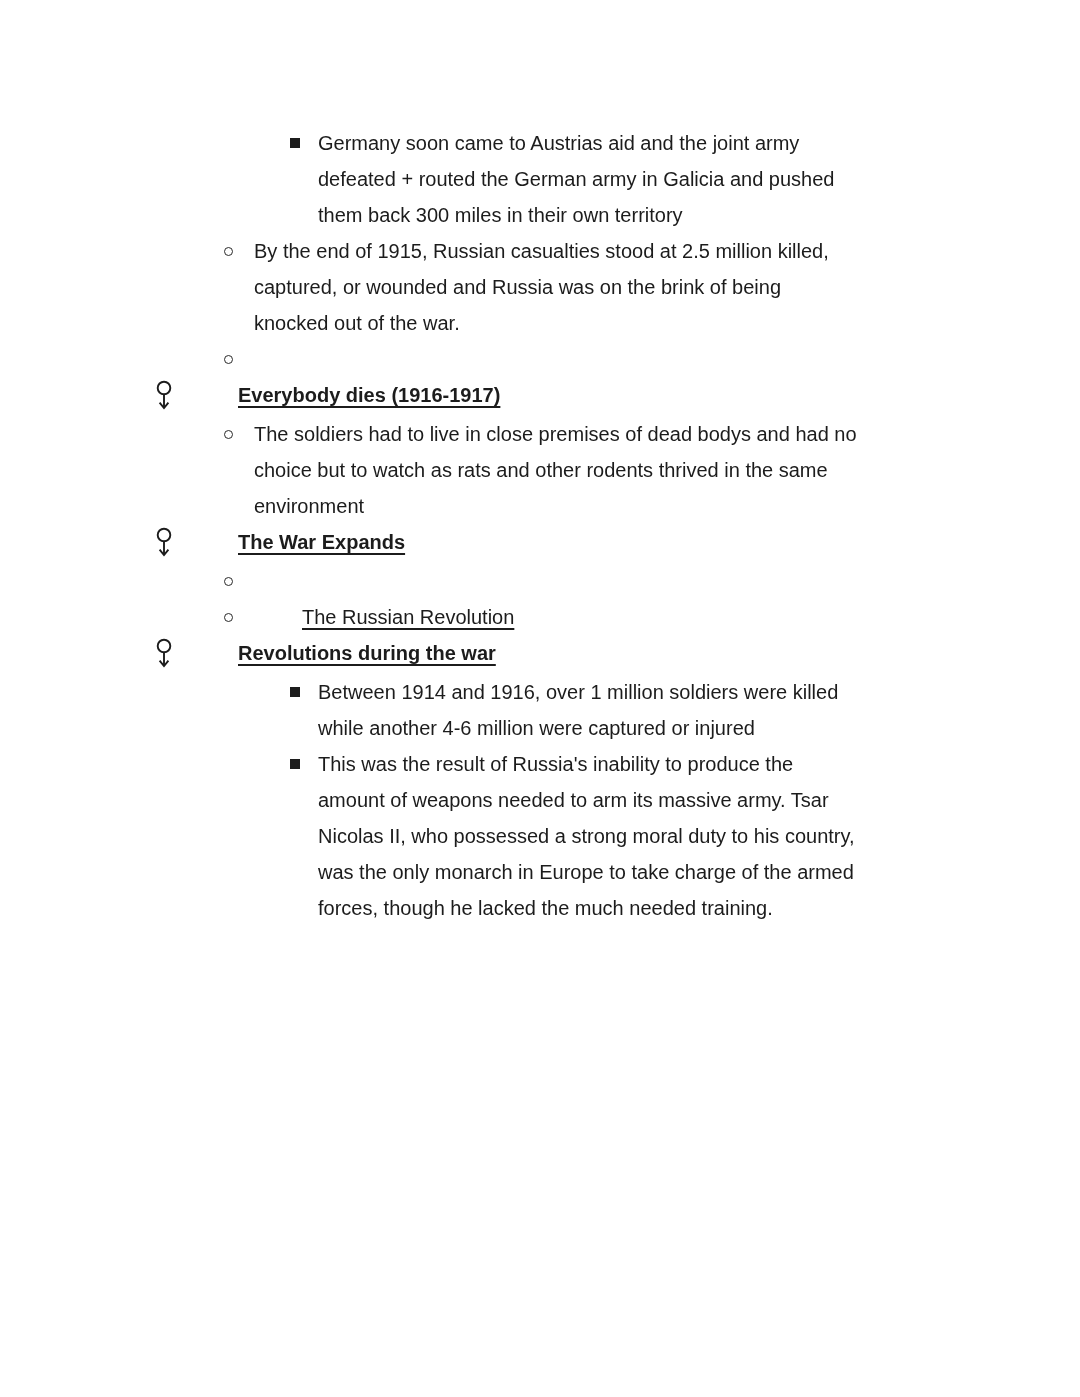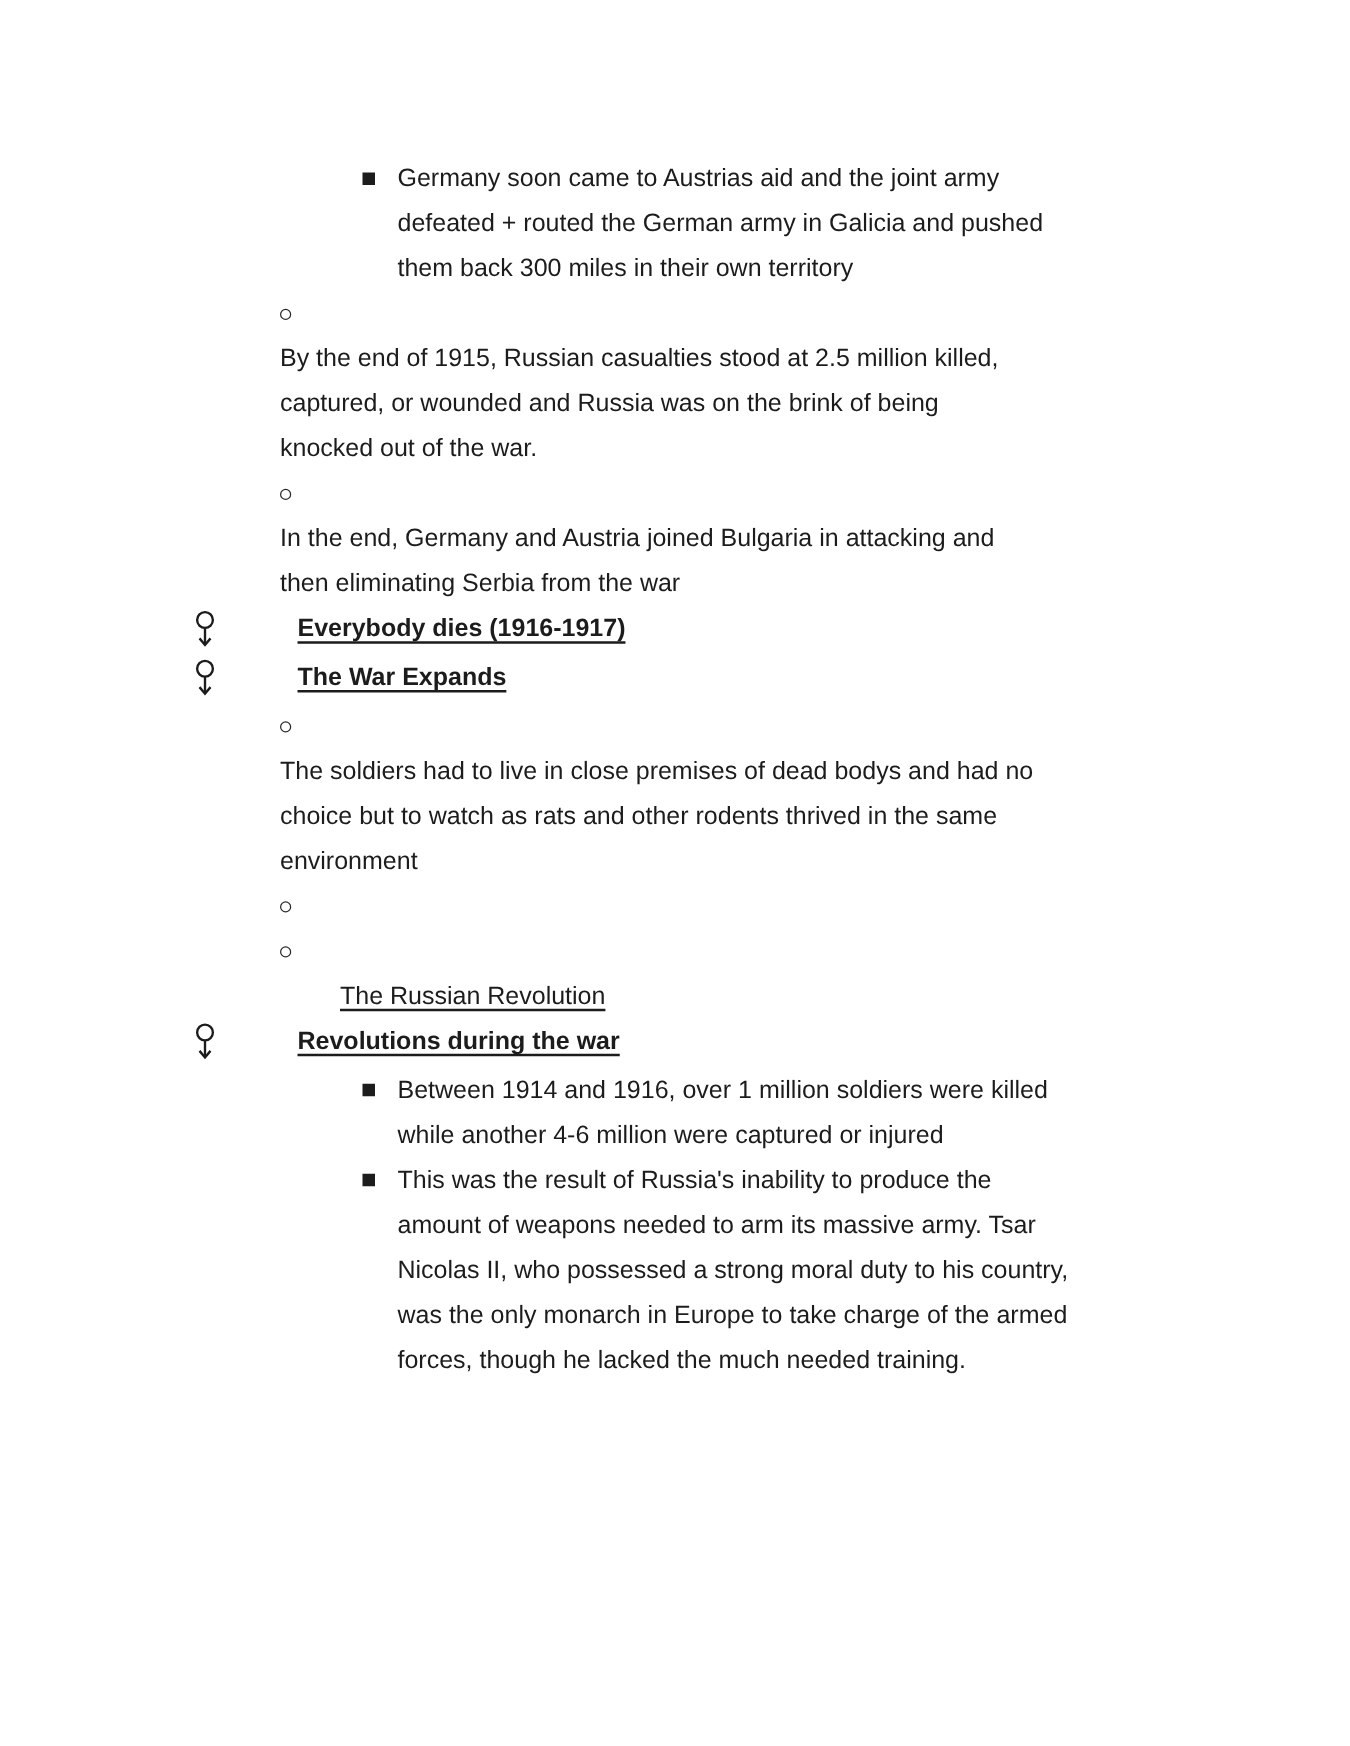--- a/index.html
+++ b/index.html
@@ -7,21 +7,21 @@
     width:1080px;height:1397px;background:#ffffff;
     font-family:"Liberation Sans", sans-serif;
     color:#1c1c1c;overflow:hidden;
   }
   .page{padding-top:125px;box-sizing:border-box;width:992px;}
   .li{
     display:flex;align-items:flex-start;
     font-size:20px;line-height:36px;
   }
   .l1{padding-left:155px;}
-  .l2{padding-left:224px;flex-direction:column;}
+  .l2{padding-left:224px;}
   .l3{padding-left:290px;}
   .l4{padding-left:354px;}
   .bullet{
     flex:0 0 auto;display:flex;align-items:center;justify-content:flex-start;
     height:36px;
   }
   .l1 .bullet{width:35px;align-items:flex-start;padding-top:3px;}
   .l2 .bullet{width:30px;}
   .l3 .bullet{width:28px;}
   .l4 .bullet{width:29px;}
@@ -53,55 +53,53 @@
       </span>
     <div class="txt">By the end of 1915, Russian casualties stood at 2.5 million killed,
 captured, or wounded and Russia was on the brink of being
 knocked out of the war.</div>
   </div>
 
   <div class="li l2">
     <span class="bullet">
         <span class="dot-circle"></span>
       </span>
-    <div class="txt">In the end, Germany and Austria joined Bulgaria in attacking and
-then eliminating Serbia from the war</div>
   </div>
 
   <div class="li l1 bold u">
     <span class="bullet">
       <svg width="18" height="31" viewBox="0 0 18 31" aria-hidden="true">
         <circle cx="9" cy="8" r="6.3" fill="none" stroke="#1c1c1c" stroke-width="1.9"></circle>
         <line x1="9" y1="14.3" x2="9" y2="27.5" stroke="#1c1c1c" stroke-width="1.9"></line>
         <path d="M4.6 22.7 L9 28 L13.4 22.7" fill="none" stroke="#1c1c1c" stroke-width="1.9"></path>
       </svg>
     </span>
     <div class="txt">Everybody dies (1916-1917)</div>
   </div>
 
 
 
+  <div class="li l2">
+    <span class="bullet">
+        <span class="dot-circle"></span>
+      </span>
+    <div class="txt">The soldiers had to live in close premises of dead bodys and had no
+choice but to watch as rats and other rodents thrived in the same
+environment</div>
+  </div>
+
   <div class="li l1 bold u">
     <span class="bullet">
       <svg width="18" height="31" viewBox="0 0 18 31" aria-hidden="true">
         <circle cx="9" cy="8" r="6.3" fill="none" stroke="#1c1c1c" stroke-width="1.9"></circle>
         <line x1="9" y1="14.3" x2="9" y2="27.5" stroke="#1c1c1c" stroke-width="1.9"></line>
         <path d="M4.6 22.7 L9 28 L13.4 22.7" fill="none" stroke="#1c1c1c" stroke-width="1.9"></path>
       </svg>
     </span>
     <div class="txt">The War Expands</div>
-  </div>
-
-  <div class="li l2">
-    <span class="bullet">
-        <span class="dot-circle"></span>
-      </span>
-    <div class="txt">The soldiers had to live in close premises of dead bodys and had no
-choice but to watch as rats and other rodents thrived in the same
-environment</div>
   </div>
 
   <div class="li l2">
     <span class="bullet">
         <span class="dot-circle"></span>
       </span>
     <div class="txt"></div>
   </div>
 
   <div class="li l2 u">

